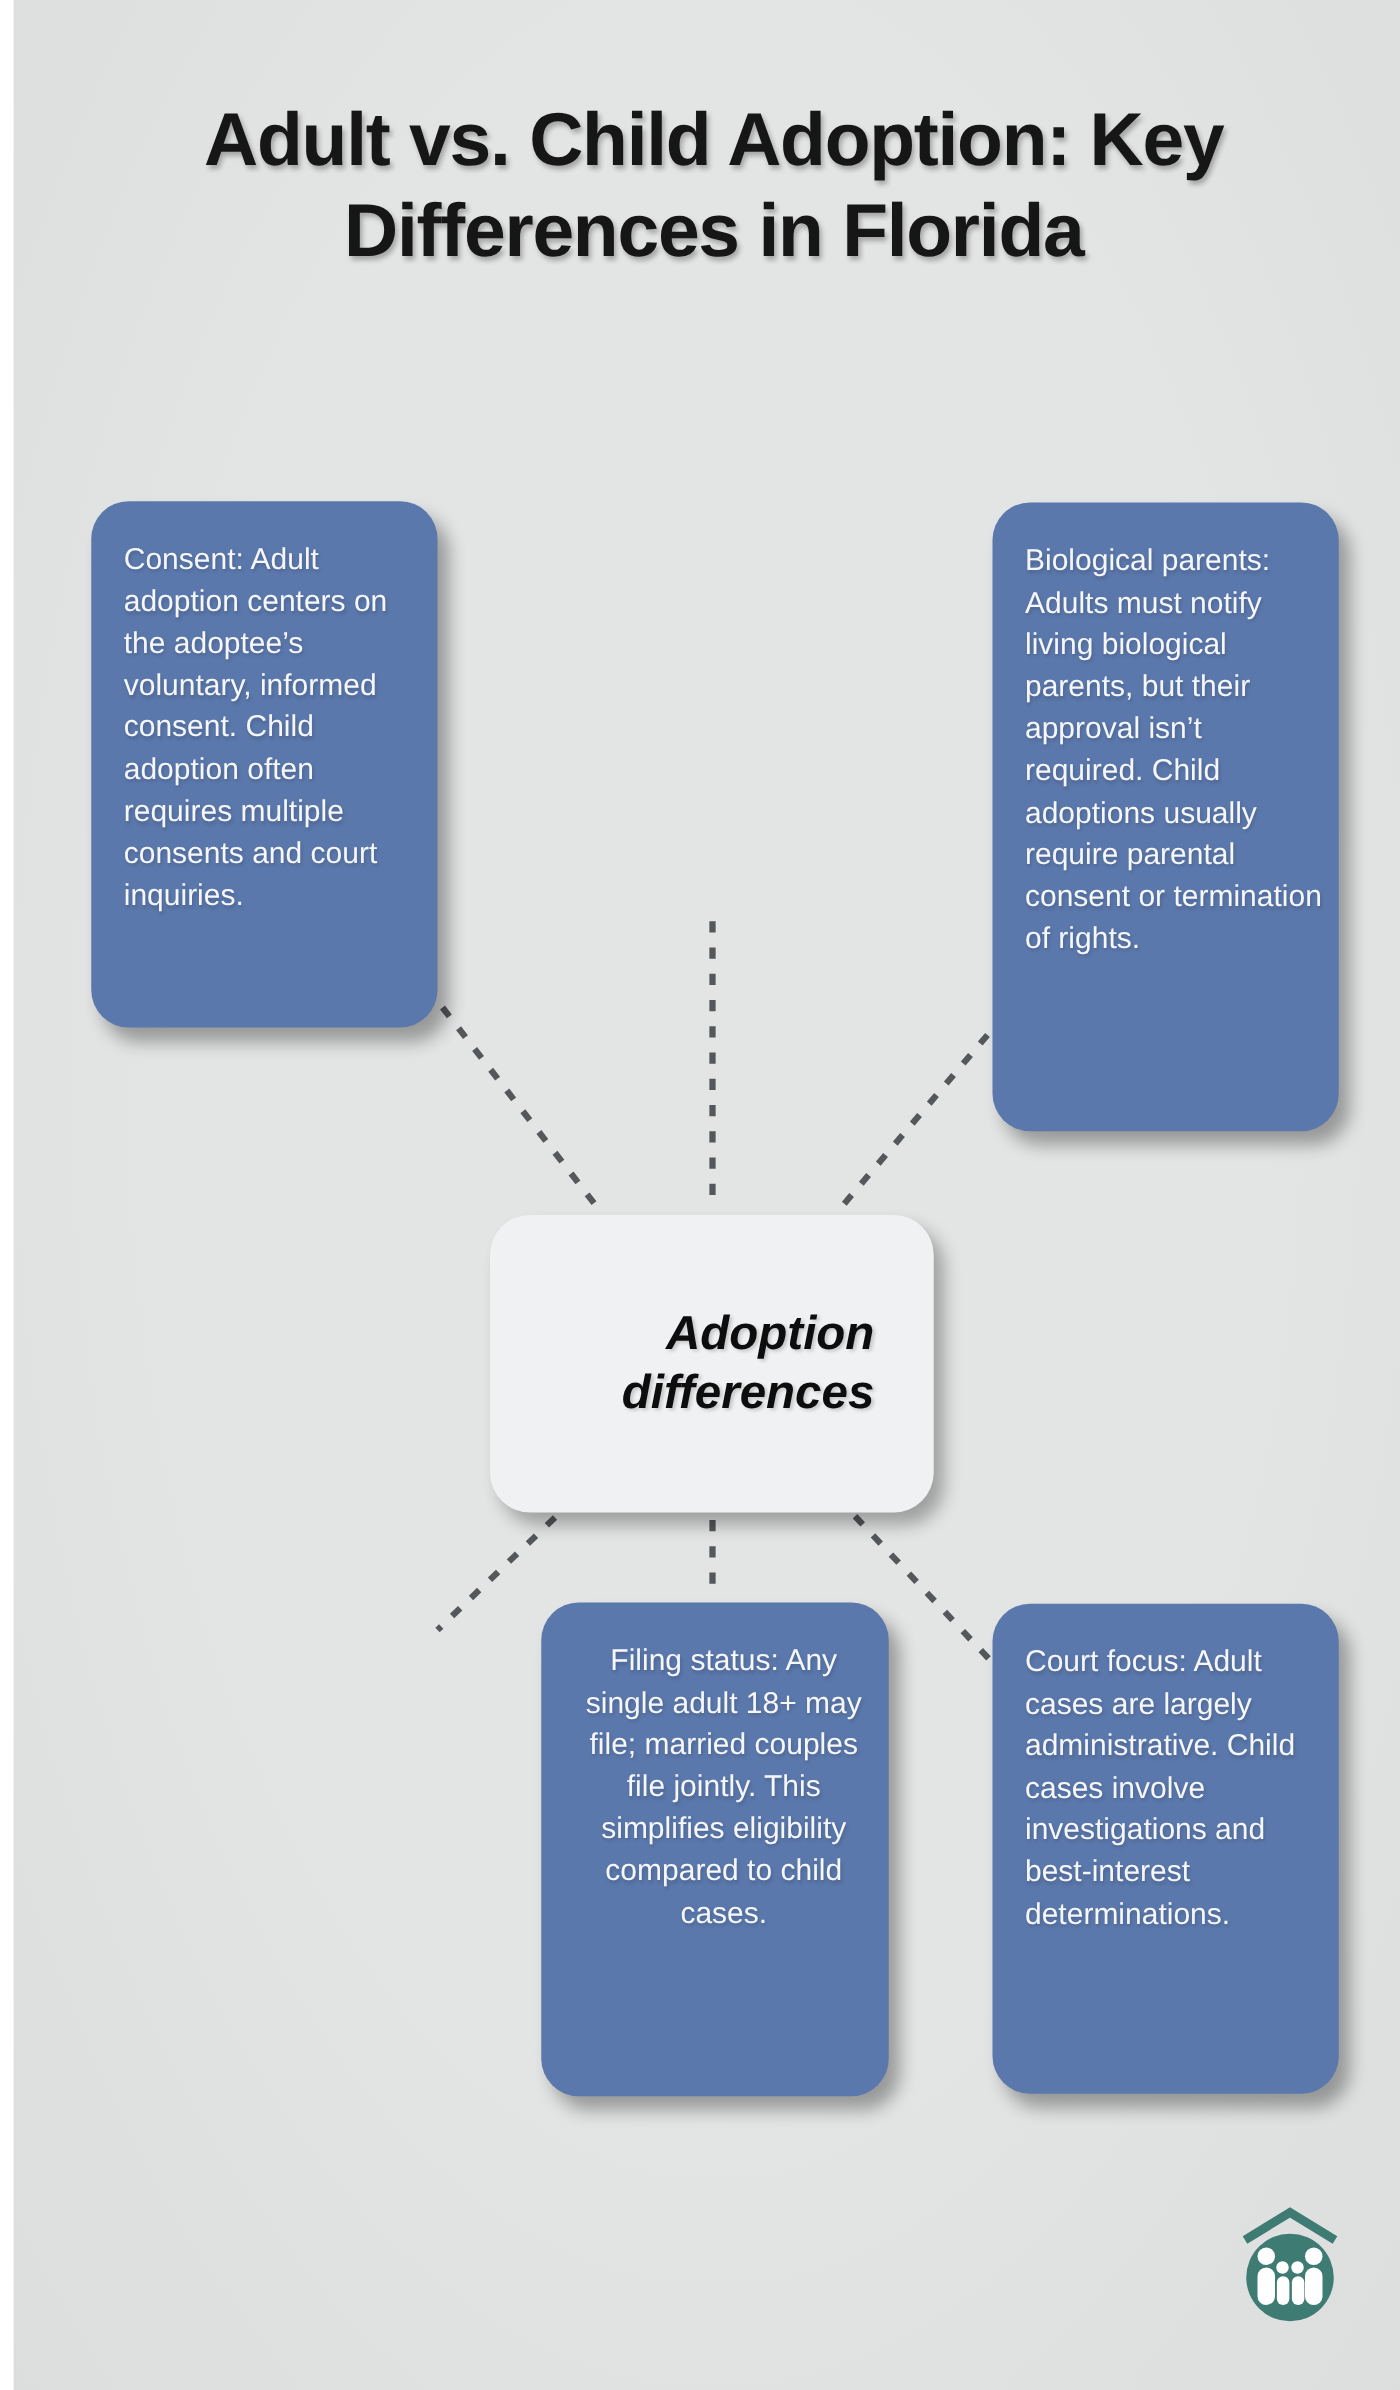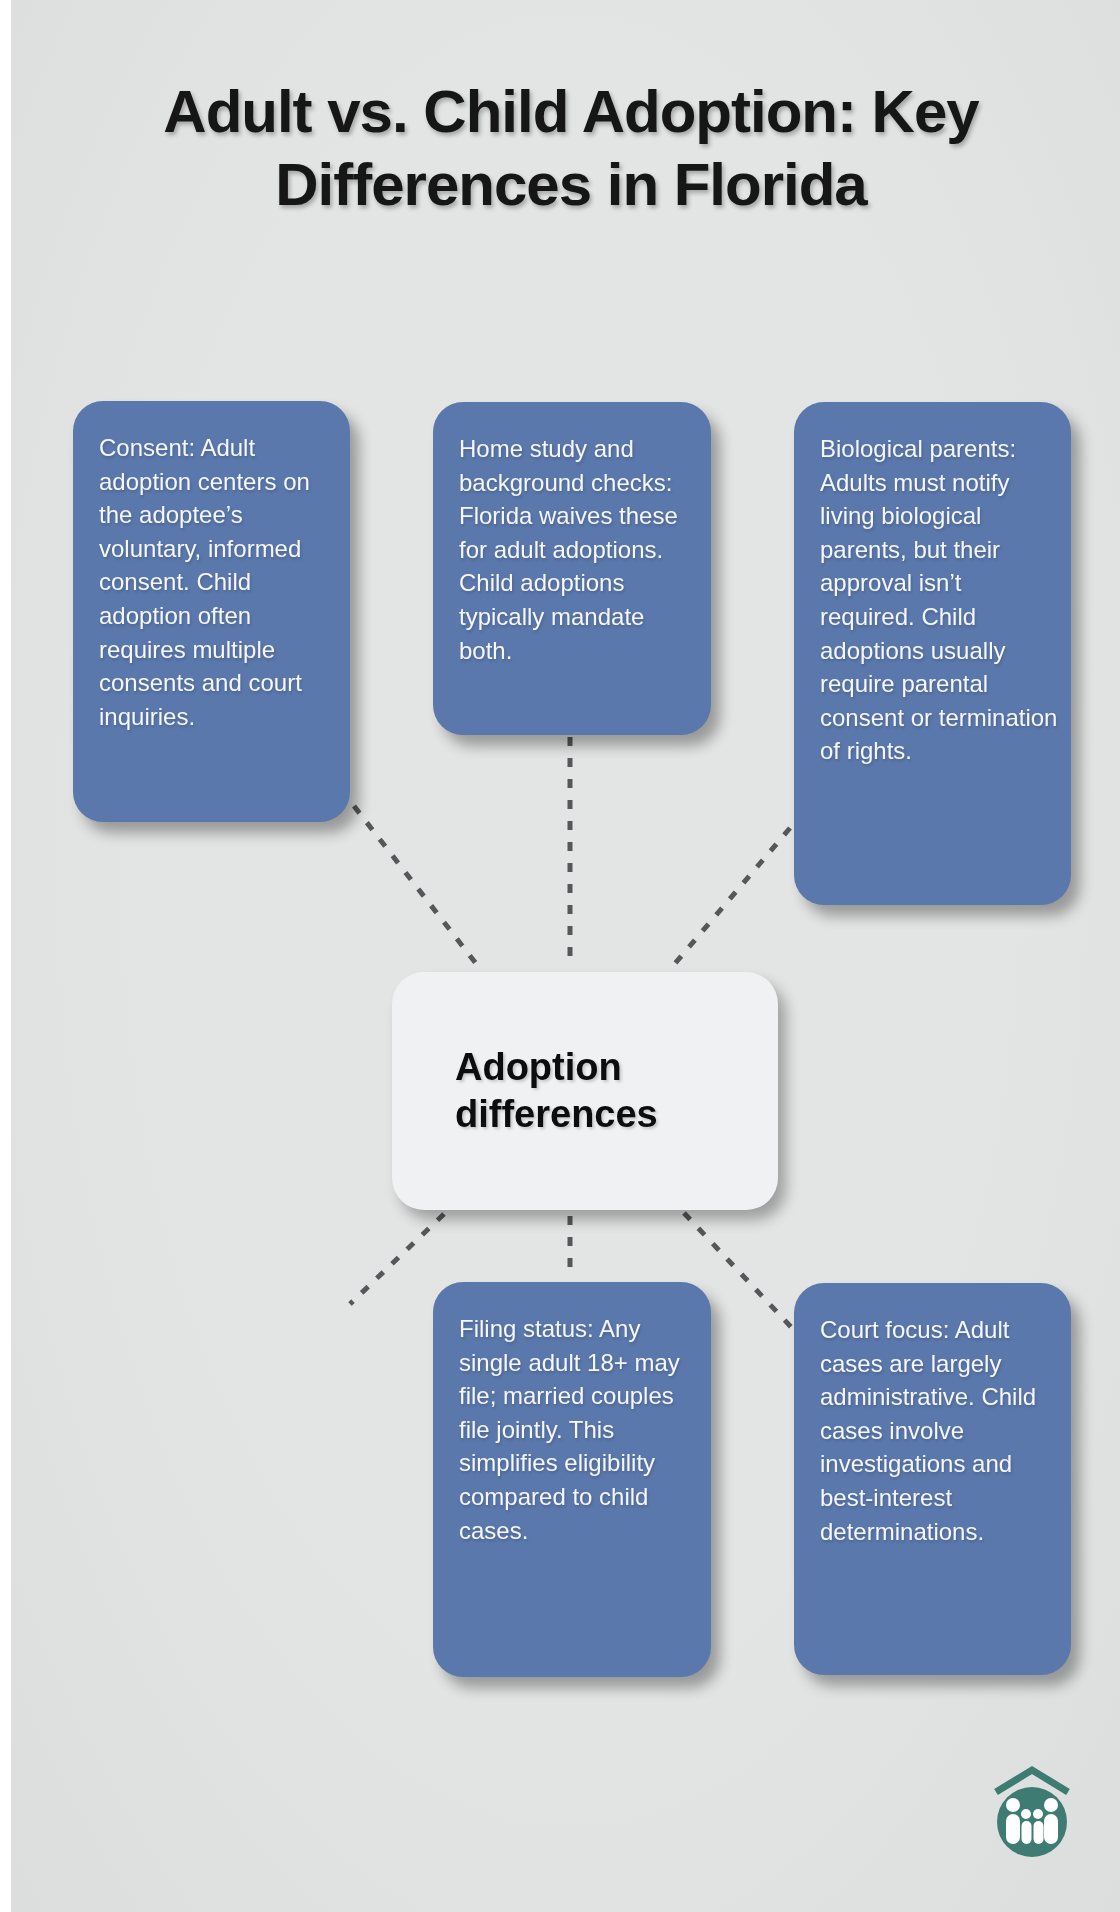--- a/index.html
+++ b/index.html
@@ -31,27 +31,27 @@
     box-shadow:9px 11px 14px rgba(0,0,0,0.33);
   }
   .card p{
     margin:0; font-size:24px; line-height:1.40;
     text-shadow:1px 2px 3px rgba(0,0,0,0.18);
   }
   .card-consent            {left:62px;  top:401px;  width:277px; height:421px;}
   .card-home-study         {left:422px; top:402px;  width:278px; height:333px;}
   .card-biological-parents {left:783px; top:402px;  width:277px; height:503px;}
   .card-timeline           {left:62px;  top:1283px; width:278px; height:304px;}
-  .card-filing-status      {left:422px; top:1282px; width:278px; height:395px;}
+  .card-filing-status      {left:422px; top:1282px; width:278px; height:395px;text-align:center;}
   .card-court-focus        {left:783px; top:1283px; width:277px; height:392px;}
   .center-node{
-    position:absolute; left:381px; top:972px; width:386px; height:238px;
+    position:absolute; left:381px; top:972px; width:355px; height:238px;
     box-sizing:border-box; background:var(--node-bg); border-radius:32px;
     box-shadow:8px 10px 14px rgba(0,0,0,0.30);
-    display:flex; align-items:center; justify-content:center; text-align:left;
+    display:flex; align-items:center; justify-content:center; text-align:right;font-style:italic;
   }
   .center-node .label{
     font-size:38px; font-weight:700; line-height:1.24; color:#0d0d0d;
     width:260px; text-shadow:2px 2px 3px rgba(0,0,0,0.18);
   }
   .logo{position:absolute; left:973px; top:1762px; width:96px; height:104px;}
 </style>
 </head>
 <body>
 
@@ -65,23 +65,20 @@
     <line x1="779" y1="828" x2="661" y2="967"></line>
     <line x1="433" y1="1214" x2="339" y2="1304"></line>
     <line x1="559" y1="1216" x2="559" y2="1279"></line>
     <line x1="673" y1="1213" x2="781" y2="1328"></line>
   </svg>
 
   <div class="card card-consent">
     <p>Consent: Adult adoption centers on the adoptee’s voluntary, informed consent. Child adoption often requires multiple consents and court inquiries.</p>
   </div>
 
-  <div class="card card-home-study">
-    <p>Home study and background checks: Florida waives these for adult adoptions. Child adoptions typically mandate both.</p>
-  </div>
 
   <div class="card card-biological-parents">
     <p>Biological parents: Adults must notify living biological parents, but their approval isn’t required. Child adoptions usually require parental consent or termination of rights.</p>
   </div>
 
   <div class="center-node">
     <div class="label">Adoption differences</div>
   </div>
 
 

